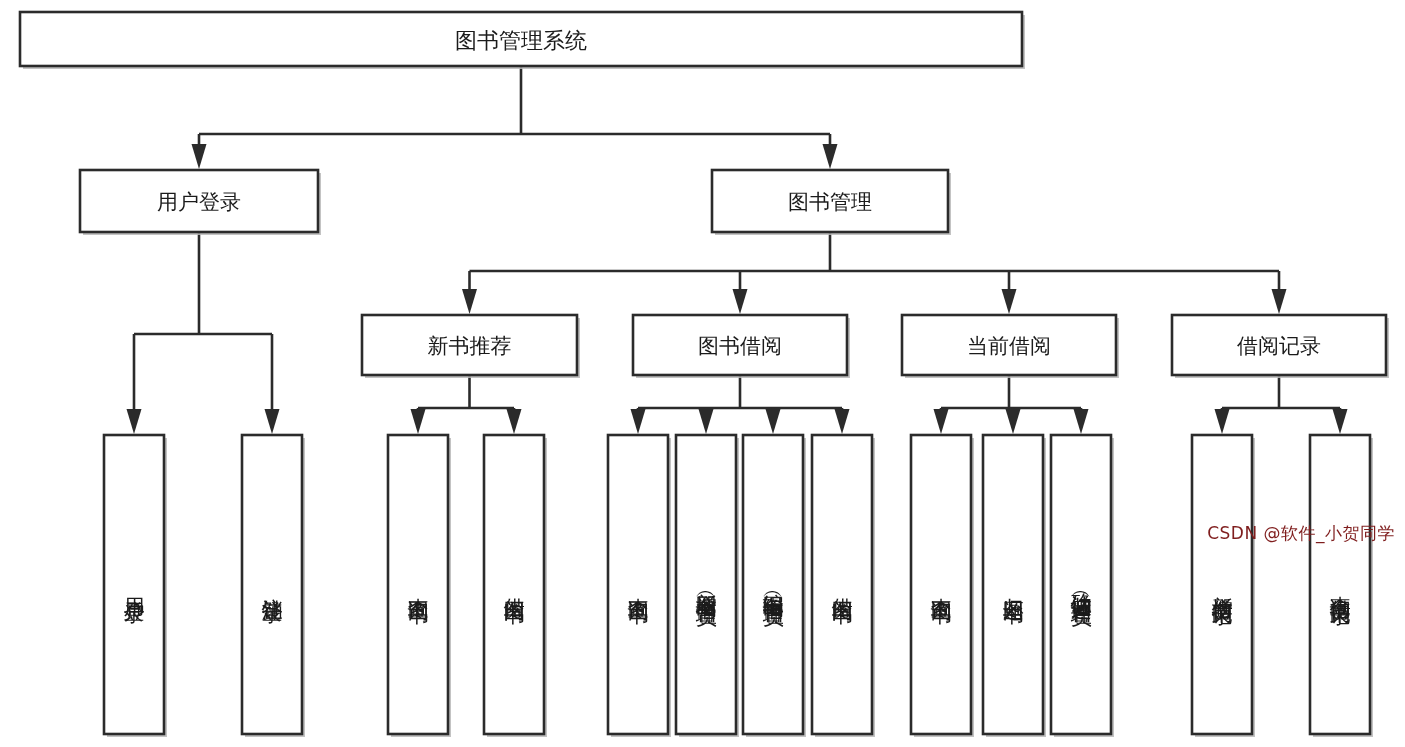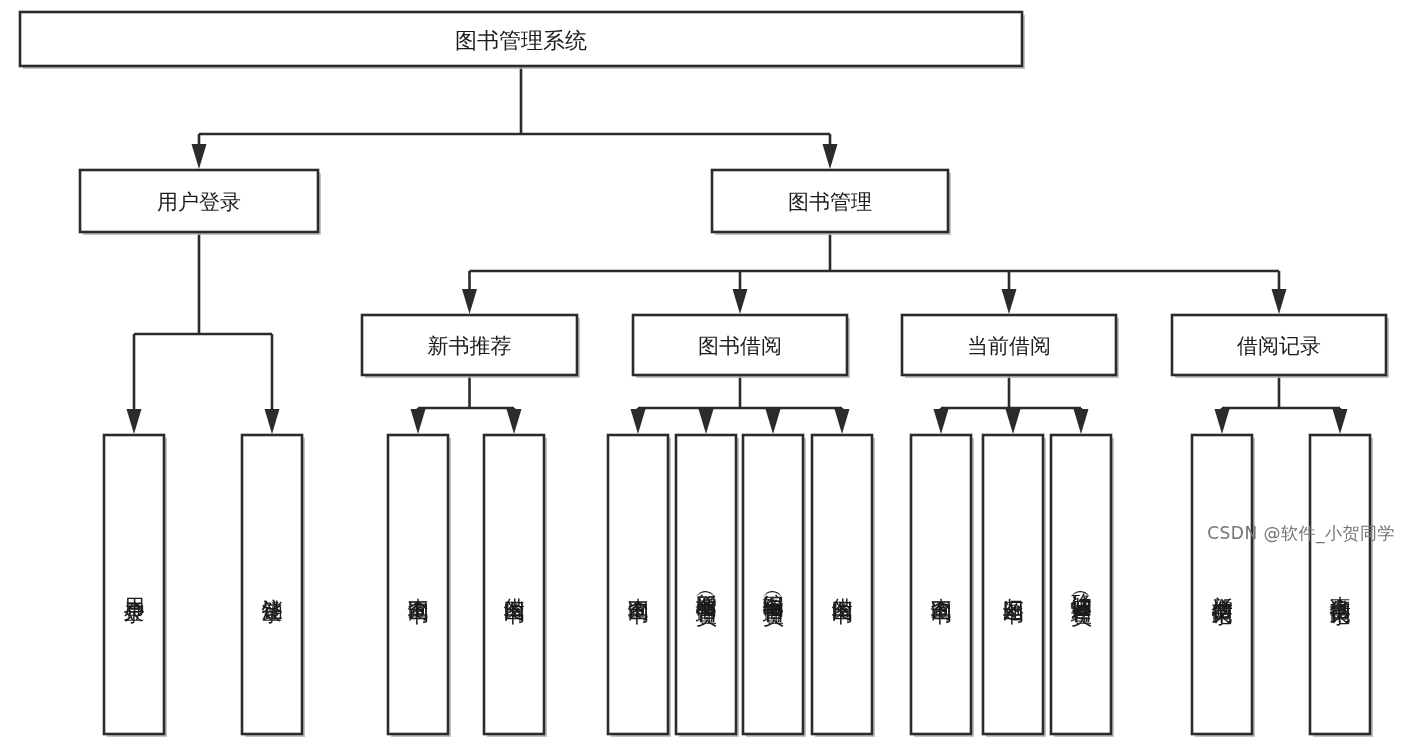--- a/index.html
+++ b/index.html
@@ -79,21 +79,21 @@
     color: #1b1b1b;
     white-space: nowrap;
     text-align: center;
   }
   #watermark {
     position: absolute;
     right: 10px;
     bottom: 6px;
     font-family: "DejaVu Sans", "Liberation Sans", sans-serif;
     font-size: 17px;
-    color: #737373;
+    color: #7f1d1d;
     white-space: nowrap;
     letter-spacing: 0.5px;
     margin-top: 40px;
   }
 </style>
 </head>
 <body>
 
 <div id="diagram-root">
 

